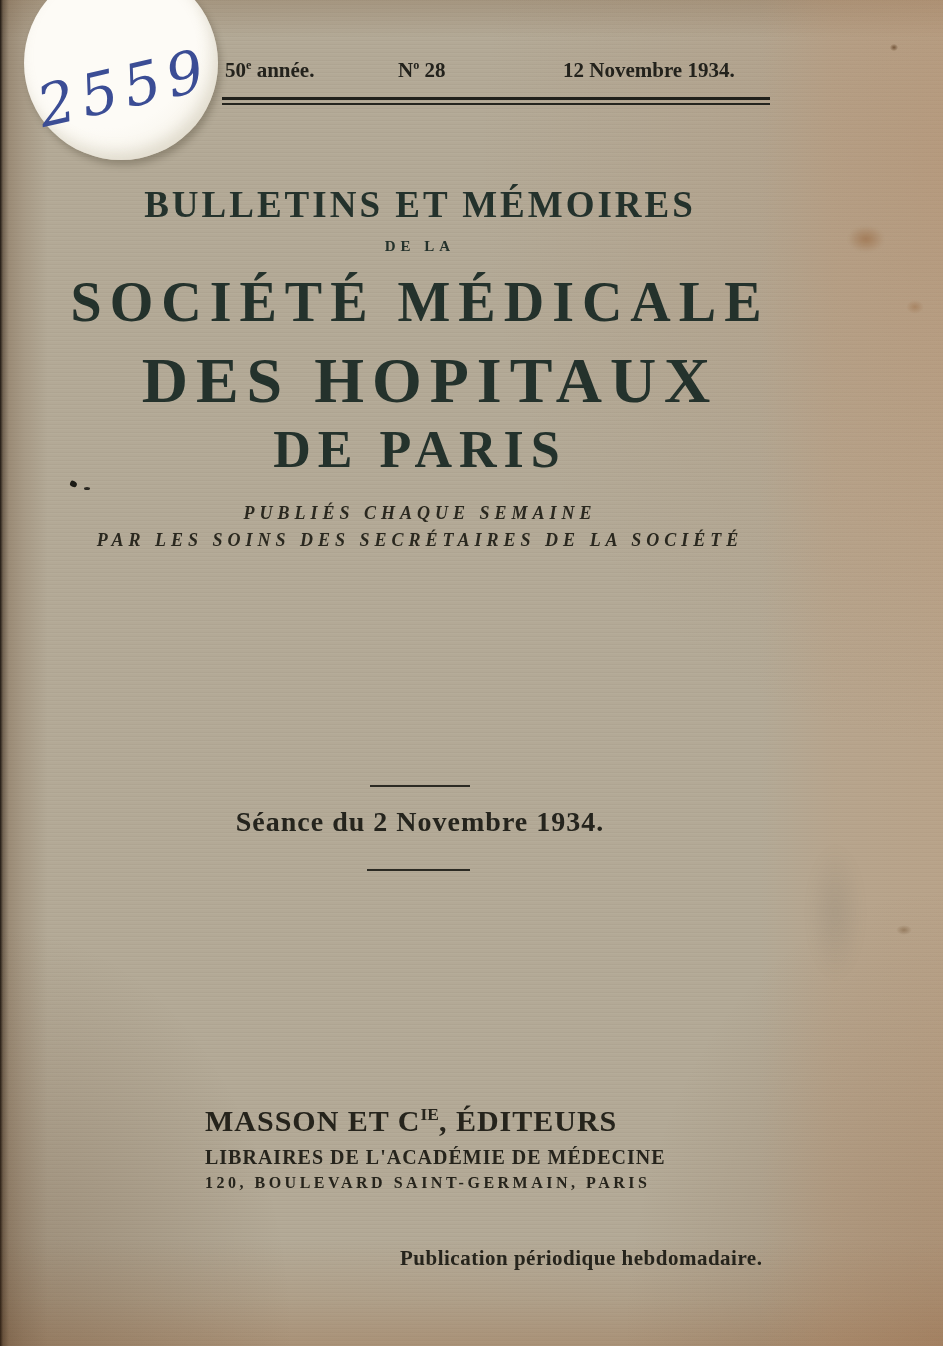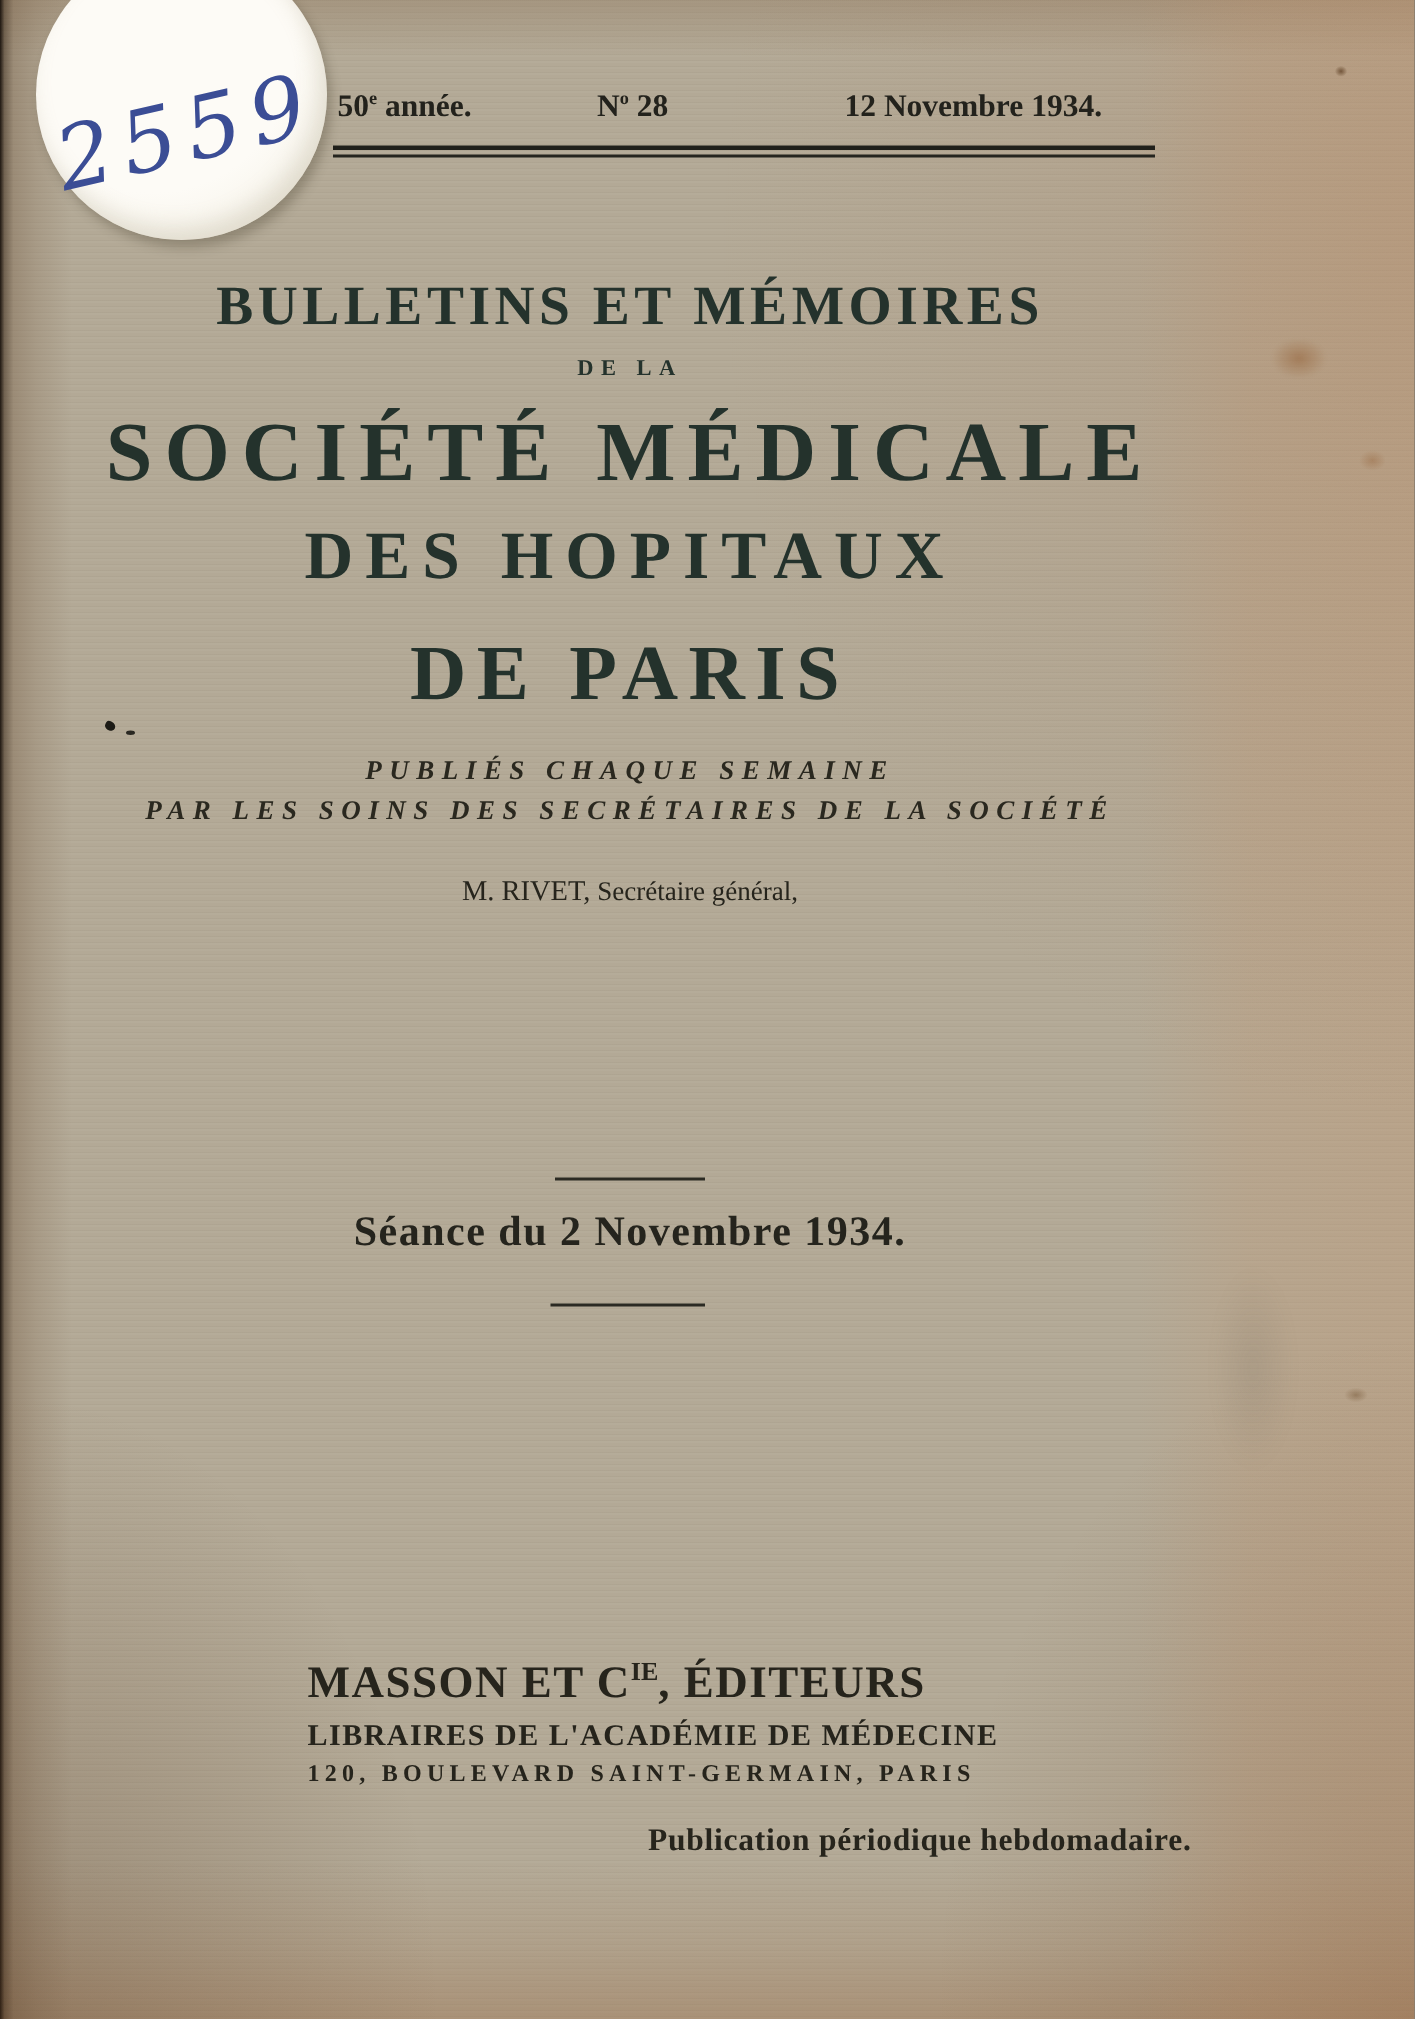--- a/index.html
+++ b/index.html
@@ -29,42 +29,42 @@
 
   .double-rule {
     left:222px; top:97px; width:548px; height:8px;
     border-top:3px solid #20201b; border-bottom:2px solid #25251f;
     box-sizing:border-box;
   }
 
   .masthead-1 { top:166px; font-size:37px; font-weight:bold; letter-spacing:3px;margin-top:17px; }
   .masthead-2 { top:238px; font-size:15px; font-weight:bold; letter-spacing:5px; }
   .masthead-3 { top:270px; font-size:56px; font-weight:bold; letter-spacing:8px; }
-  .masthead-4 { top:344px; font-size:45px; font-weight:bold; letter-spacing:8px; }
+  .masthead-4 { top:344px; font-size:64px; font-weight:bold; letter-spacing:8px;padding-left:10px; }
   .masthead-5 { top:420px; font-size:52px; font-weight:bold; letter-spacing:7px; }
 
   .subtitle { font-size:18px; font-style:italic; font-weight:bold; letter-spacing:5px; color:#2a281f; }
   .subtitle-1 { top:503px; }
   .subtitle-2 { top:530px; }
 
   .secretary { font-size:19px; color:#26241c; }
   .secretary-1 { top:584px; }
   .secretary-2 { top:616px; }
   .secretary .role { font-size:18px; }
 
   .rule-small { height:2px; background:#2b2a23; }
   .rule-a { left:370px; top:785px; width:100px; }
   .rule-b { left:367px; top:869px; width:103px; }
   .session { top:806px; font-size:28px; font-weight:bold; letter-spacing:1px; color:#25241d; }
 
   .pub { color:#26241c; white-space:nowrap; }
   .pub-name   { left:205px; top:1104px; font-size:30px; font-weight:bold; letter-spacing:1px; }
   .pub-line2  { left:205px; top:1146px; font-size:20px; font-weight:bold; letter-spacing:1px; }
   .pub-line3  { left:205px; top:1174px; font-size:16px; font-weight:bold; letter-spacing:3.5px; }
-  .pub-note   { left:400px; top:1214px; font-size:21px; font-weight:bold; letter-spacing:0.5px;margin-left:32px; }
+  .pub-note   { left:400px; top:1246px; font-size:21px; font-weight:bold; letter-spacing:0.5px; }
 
   .sticker {
     left:24px; top:-34px; width:194px; height:194px;
     border-radius:50%;
     background:radial-gradient(circle at 40% 35%, #fdfbf6 55%, #f1ede0 100%);
     box-shadow:3px 5px 7px rgba(55,45,30,0.28), inset -5px -8px 14px rgba(175,165,140,0.30);
   }
   .sticker-number {
     position:absolute; left:10px; top:88px; width:180px;
     text-align:center;
@@ -97,21 +97,20 @@
 
   <div class="center-col masthead-1 ink-title">BULLETINS ET MÉMOIRES</div>
   <div class="center-col masthead-3 ink-title">SOCIÉTÉ MÉDICALE</div>
   <div class="center-col masthead-2 ink-title">DE LA</div>
   <div class="center-col masthead-4 ink-title">DES HOPITAUX</div>
   <div class="center-col masthead-5 ink-title">DE PARIS</div>
 
   <div class="center-col subtitle subtitle-1">PUBLIÉS CHAQUE SEMAINE</div>
   <div class="center-col subtitle subtitle-2">PAR LES SOINS DES SECRÉTAIRES DE LA SOCIÉTÉ</div>
 
-  <div class="center-col secretary secretary-1"><span class="name">M. RIVET,</span><span class="role"> Secrétaire général,</span></div>
 
   <div class="abs rule-small rule-a"></div>
   <div class="center-col session">Séance du 2 Novembre 1934.</div>
   <div class="abs rule-small rule-b"></div>
 
   <div class="abs pub pub-name"><span>MASSON ET C</span><sup>IE</sup><span>, ÉDITEURS</span></div>
   <div class="abs pub pub-line2">LIBRAIRES DE L'ACADÉMIE DE MÉDECINE</div>
   <div class="abs pub pub-line3">120, BOULEVARD SAINT-GERMAIN, PARIS</div>
   <div class="abs pub pub-note">Publication périodique hebdomadaire.</div>
 

